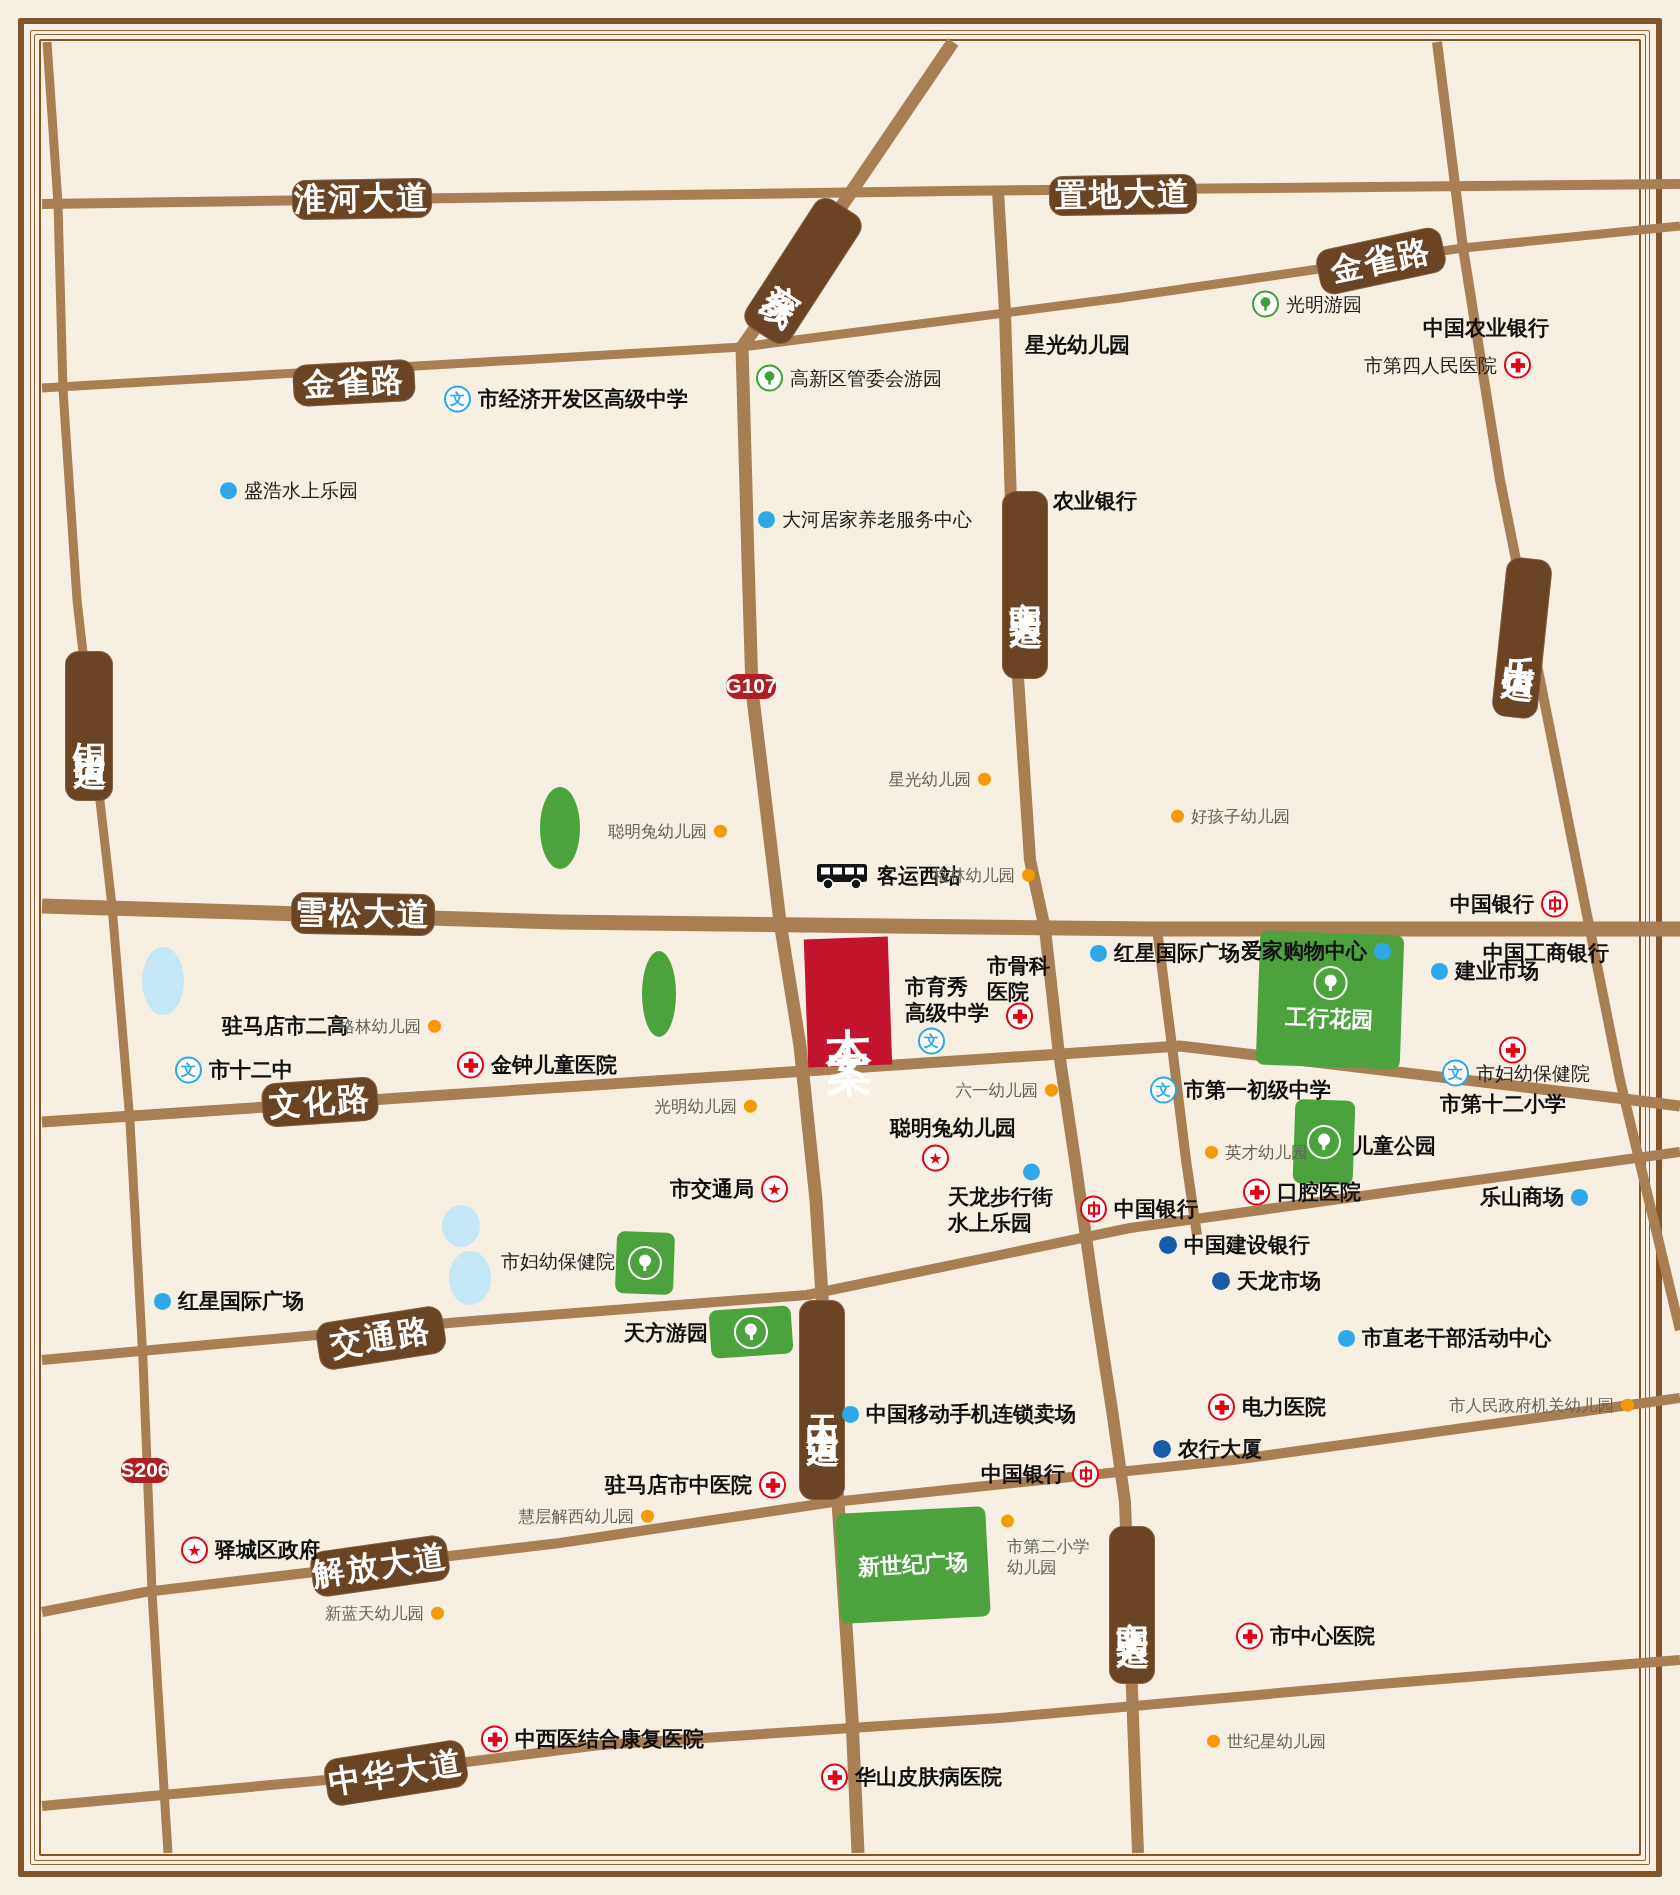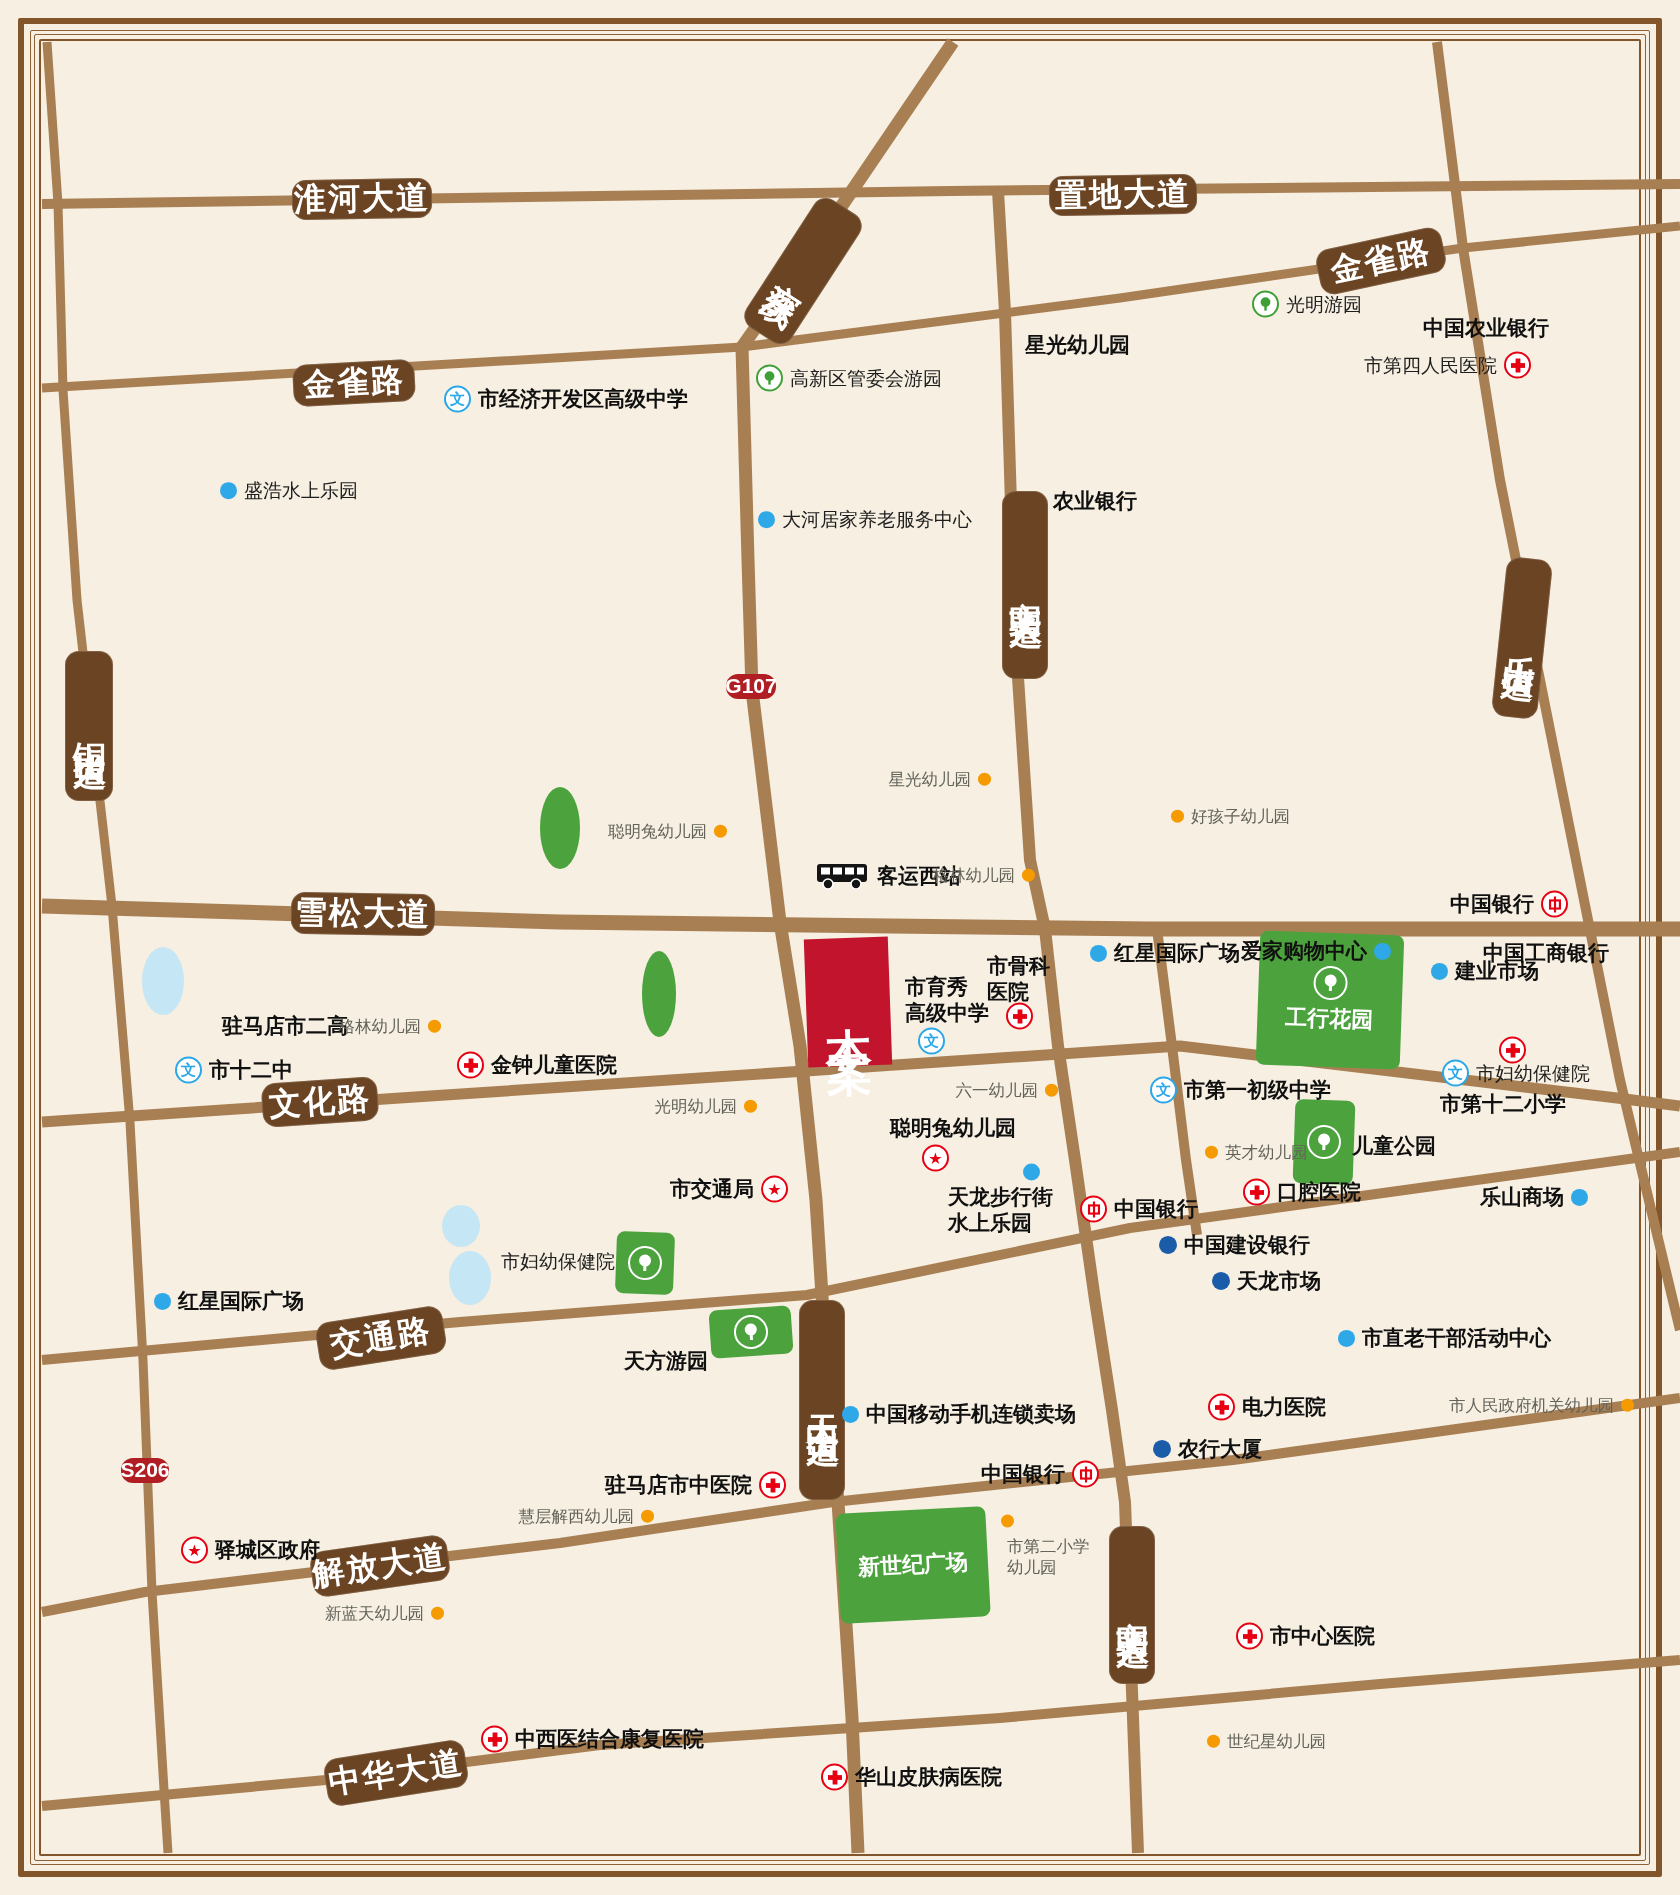--- a/index.html
+++ b/index.html
@@ -453,21 +453,21 @@
       <span class="t-r">
         <div>市妇幼保健院</div>
       </span>
     </div>
     <div class="poi" style="top: 1301px; transform: translateY(-50%); left: 154px;">
       <span class="ic dot b"></span>
       <span class="t-b">
         <div>红星国际广场</div>
       </span>
     </div>
-    <div class="poi rev" style="top: 1333px; transform: translateY(-50%); right: 972px; margin-top: 28px;">
+    <div class="poi rev" style="top: 1333px; transform: translateY(-50%); right: 972px;">
       <span class="t-b">
         <div>天方游园</div>
       </span>
     </div>
     <div class="poi" style="top: 1550px; transform: translateY(-50%); left: 181px;">
       <span class="ic circ c-red">
         <span class="star-g">★</span>
       </span>
       <span class="t-b">
         <div>驿城区政府</div>

